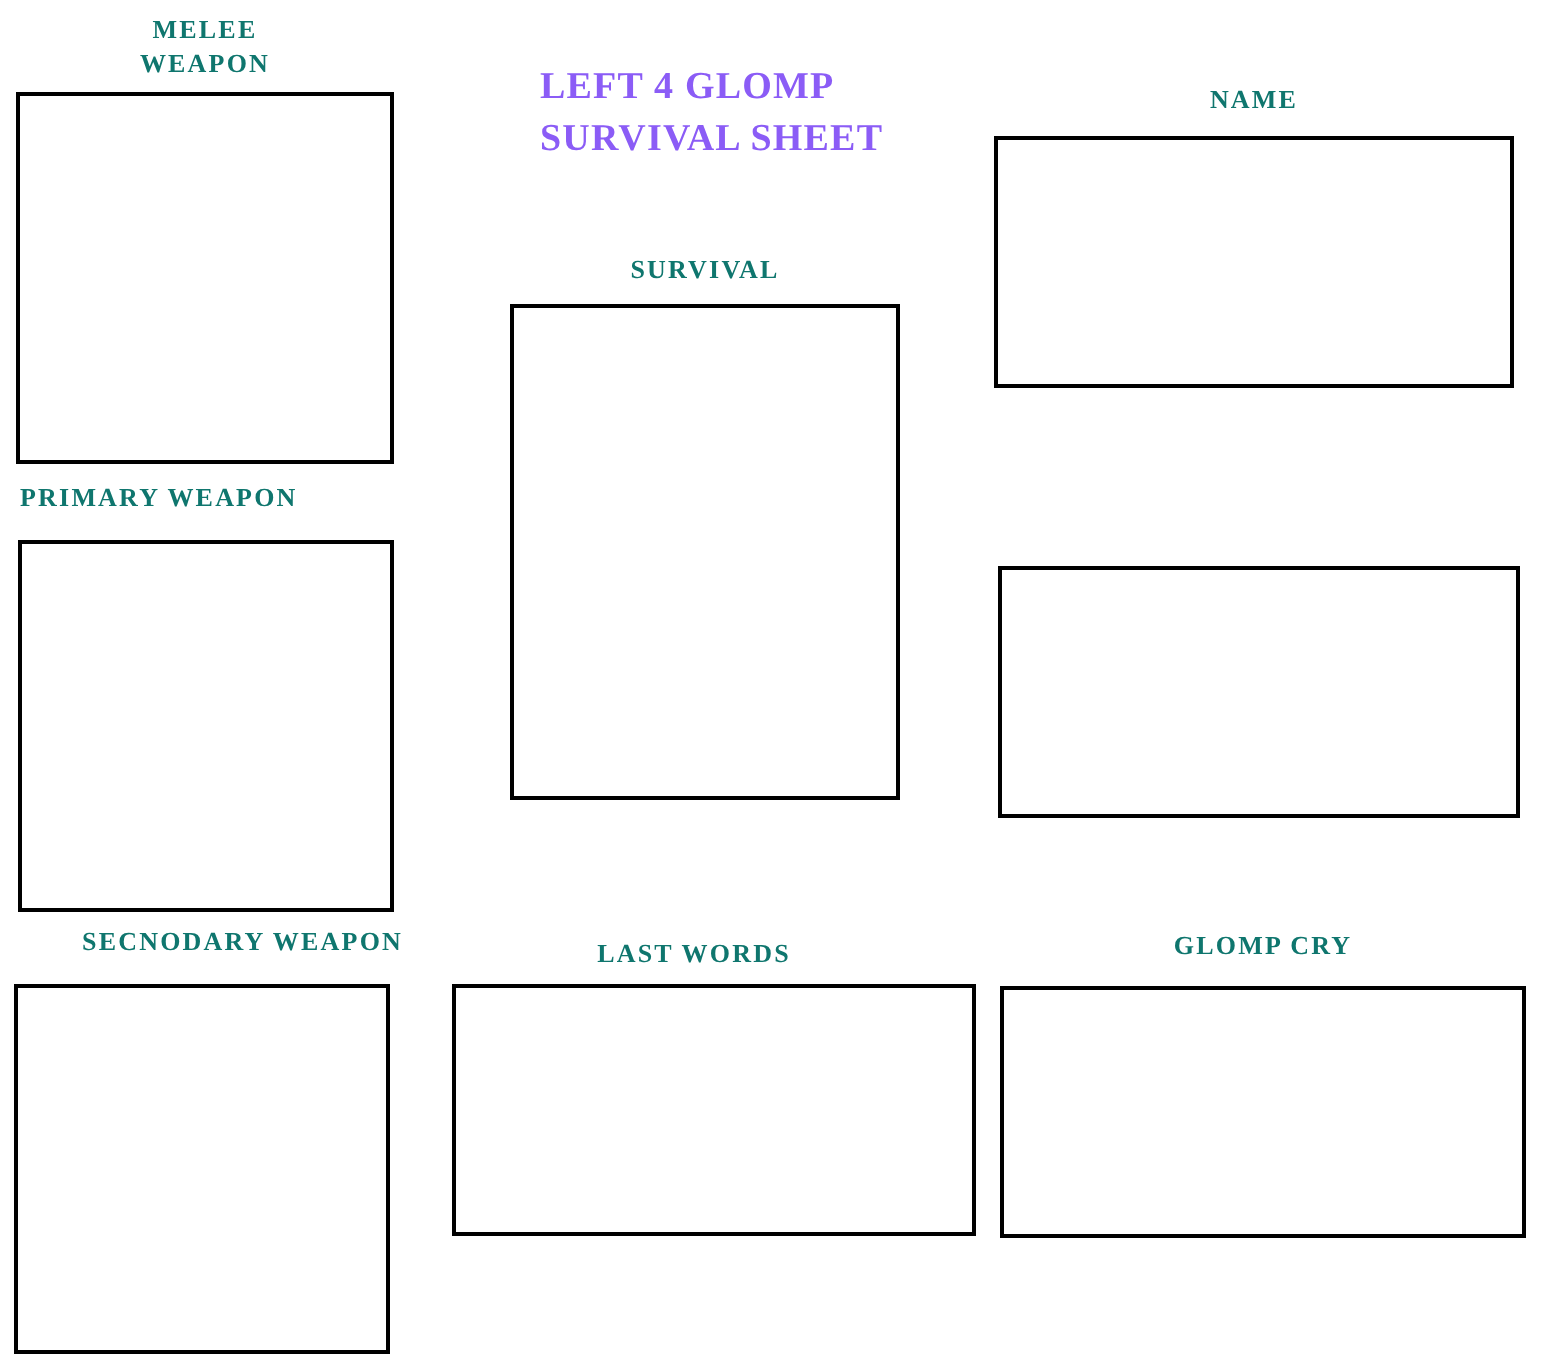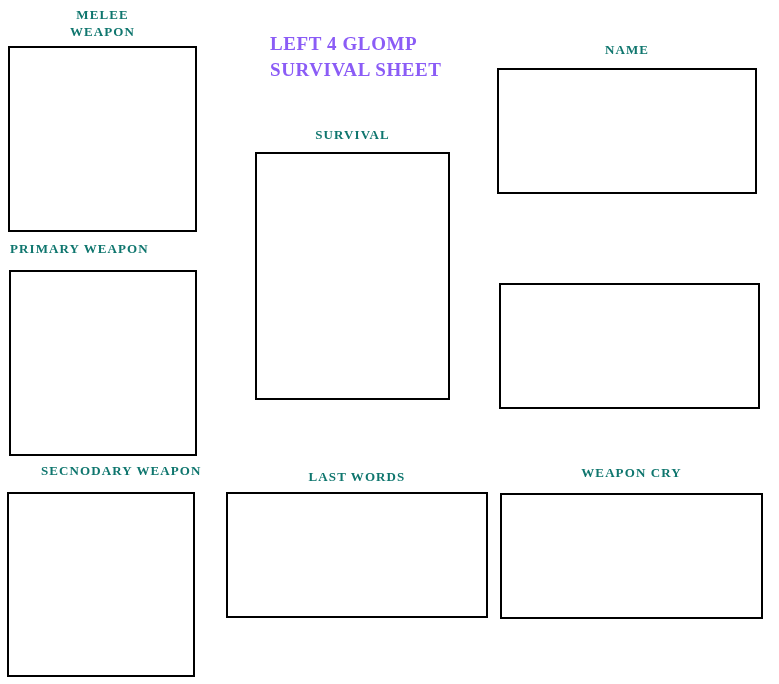--- a/index.html
+++ b/index.html
@@ -47,21 +47,21 @@
     line-height: 26px;
     white-space: pre-line;
     color: #8b5cf6;
   }
 
   
   #lbl-melee      { left: 8px;   top: 6px;   width: 189px; }
   #lbl-primary    { left: 10px;  top: 240px; width: 230px; }
   #lbl-secondary  { left: 8px;   top: 462px; width: 260px; margin-left: 33px; }
   #lbl-appreance  { left: 255px; top: 126px; width: 195px; }
-  #lbl-lastwords  { left: 226px; top: 468px; width: 262px; }
+  #lbl-lastwords  { left: 216px; top: 468px; width: 262px; }
   #lbl-name       { left: 497px; top: 41px;  width: 260px; }
   #lbl-skills     { left: 499px; top: 259px; width: 261px; }
   #lbl-battlecry  { left: 500px; top: 464px; width: 263px; }
 
   
   #box-melee      { left: 8px;   top: 46px;  width: 189px; height: 186px; }
   #box-primary    { left: 9px;   top: 270px; width: 188px; height: 186px; }
   #box-secondary  { left: 7px;   top: 492px; width: 188px; height: 185px; }
   #box-appreance  { left: 255px; top: 152px; width: 195px; height: 248px; }
   #box-lastwords  { left: 226px; top: 492px; width: 262px; height: 126px; }
@@ -91,16 +91,16 @@
   <div class="box" id="box-appreance"></div>
 
   <div class="label center" id="lbl-lastwords">LAST WORDS</div>
   <div class="box" id="box-lastwords"></div>
 
   <div class="label center" id="lbl-name">NAME</div>
   <div class="box" id="box-name"></div>
 
   <div class="box" id="box-skills"></div>
 
-  <div class="label center" id="lbl-battlecry">WEAPON CRY</div>
+  <div class="label center" id="lbl-battlecry">GLOMP CRY</div>
   <div class="box" id="box-battlecry"></div>
 
 </div>
 
 </body></html>

